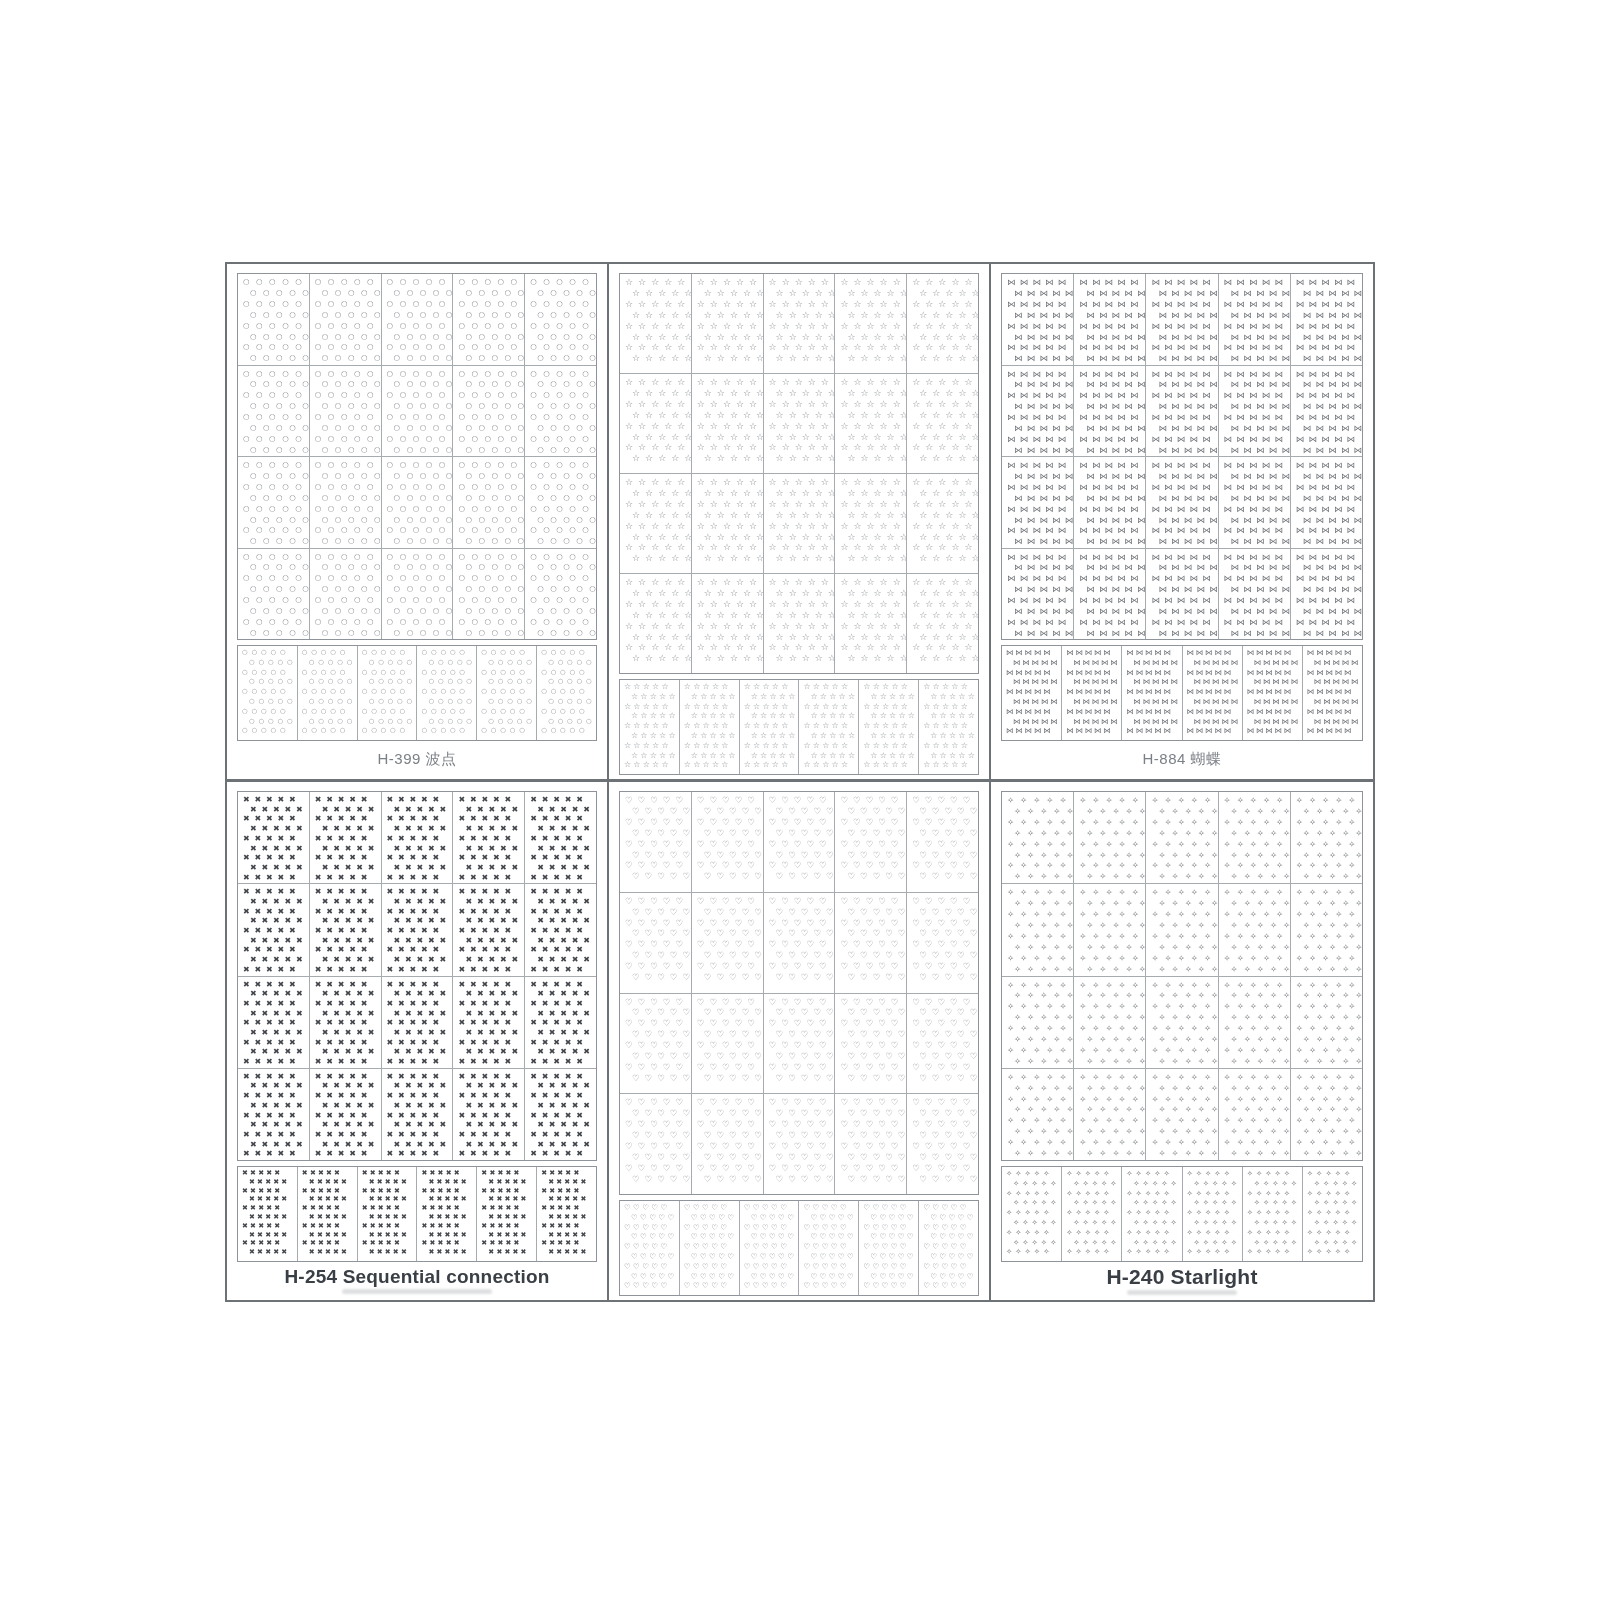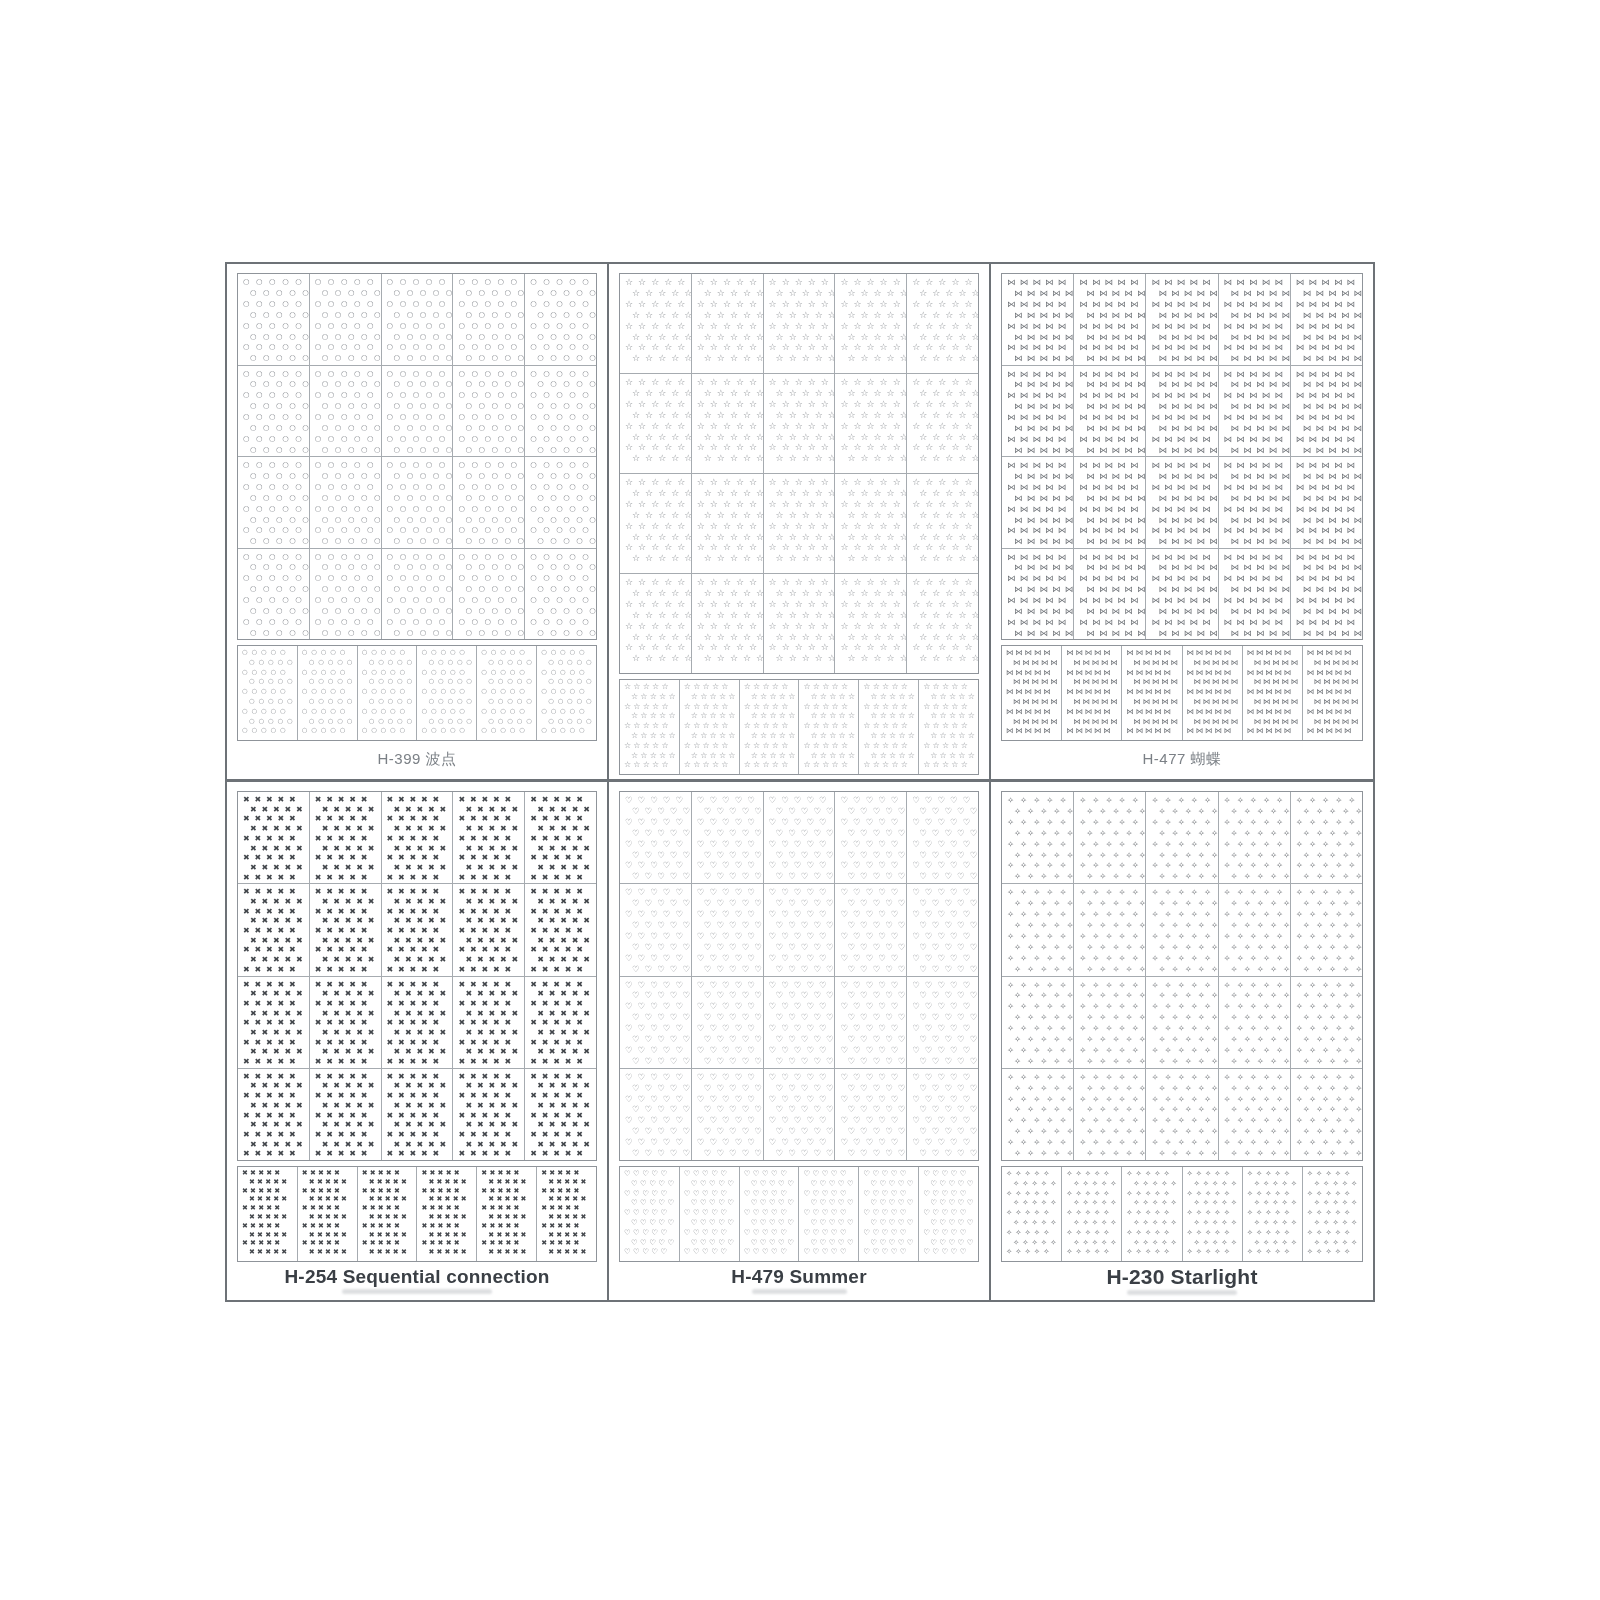--- a/index.html
+++ b/index.html
@@ -851,21 +851,21 @@
             <div class="prow" style="font-size: 7.5px; letter-spacing: 1.8px; line-height: 9.8px; color: rgb(110, 114, 119);">⋈⋈⋈⋈⋈</div>
             <div class="prow shift" style="font-size: 7.5px; letter-spacing: 1.8px; line-height: 9.8px; color: rgb(110, 114, 119);">⋈⋈⋈⋈⋈</div>
             <div class="prow" style="font-size: 7.5px; letter-spacing: 1.8px; line-height: 9.8px; color: rgb(110, 114, 119);">⋈⋈⋈⋈⋈</div>
             <div class="prow shift" style="font-size: 7.5px; letter-spacing: 1.8px; line-height: 9.8px; color: rgb(110, 114, 119);">⋈⋈⋈⋈⋈</div>
             <div class="prow" style="font-size: 7.5px; letter-spacing: 1.8px; line-height: 9.8px; color: rgb(110, 114, 119);">⋈⋈⋈⋈⋈</div>
             <div class="prow shift" style="font-size: 7.5px; letter-spacing: 1.8px; line-height: 9.8px; color: rgb(110, 114, 119);">⋈⋈⋈⋈⋈</div>
             <div class="prow" style="font-size: 7.5px; letter-spacing: 1.8px; line-height: 9.8px; color: rgb(110, 114, 119);">⋈⋈⋈⋈⋈</div>
           </div>
         </div>
       <div class="labelwrap">
-        <span class="lab lab-reg">H-477 蝴蝶</span>
+        <span class="lab lab-reg">H-884 蝴蝶</span>
       </div>
     </section>
 
     <section class="panel r2 c1">
       <div class="cells">
           <div class="cell">
             <div class="prow" style="font-size: 8px; letter-spacing: 4.8px; line-height: 9.7px; color: rgb(67, 71, 76);">✖✖✖✖✖</div>
             <div class="prow shift" style="font-size: 8px; letter-spacing: 4.8px; line-height: 9.7px; color: rgb(67, 71, 76);">✖✖✖✖✖</div>
             <div class="prow" style="font-size: 8px; letter-spacing: 4.8px; line-height: 9.7px; color: rgb(67, 71, 76);">✖✖✖✖✖</div>
             <div class="prow shift" style="font-size: 8px; letter-spacing: 4.8px; line-height: 9.7px; color: rgb(67, 71, 76);">✖✖✖✖✖</div>
@@ -1429,24 +1429,20 @@
             <div class="prow shift" style="font-size: 7.5px; letter-spacing: 2.4px; line-height: 9.8px; color: rgb(130, 134, 139);">♡♡♡♡♡</div>
             <div class="prow" style="font-size: 7.5px; letter-spacing: 2.4px; line-height: 9.8px; color: rgb(130, 134, 139);">♡♡♡♡♡</div>
             <div class="prow shift" style="font-size: 7.5px; letter-spacing: 2.4px; line-height: 9.8px; color: rgb(130, 134, 139);">♡♡♡♡♡</div>
             <div class="prow" style="font-size: 7.5px; letter-spacing: 2.4px; line-height: 9.8px; color: rgb(130, 134, 139);">♡♡♡♡♡</div>
             <div class="prow shift" style="font-size: 7.5px; letter-spacing: 2.4px; line-height: 9.8px; color: rgb(130, 134, 139);">♡♡♡♡♡</div>
             <div class="prow" style="font-size: 7.5px; letter-spacing: 2.4px; line-height: 9.8px; color: rgb(130, 134, 139);">♡♡♡♡♡</div>
             <div class="prow shift" style="font-size: 7.5px; letter-spacing: 2.4px; line-height: 9.8px; color: rgb(130, 134, 139);">♡♡♡♡♡</div>
             <div class="prow" style="font-size: 7.5px; letter-spacing: 2.4px; line-height: 9.8px; color: rgb(130, 134, 139);">♡♡♡♡♡</div>
           </div>
         </div>
-      <div class="labelwrap">
-        <span class="lab lab-bold">H-479 Summer</span>
-        <div class="smudge" style="width:95px"></div>
-      </div>
     </section>
 
     <section class="panel r2 c3">
       <div class="cells">
           <div class="cell">
             <div class="prow" style="font-size: 8.5px; letter-spacing: 6px; line-height: 10.9px; color: rgb(95, 99, 104);">✧✧✧✧✧</div>
             <div class="prow shift" style="font-size: 8.5px; letter-spacing: 6px; line-height: 10.9px; color: rgb(95, 99, 104);">✧✧✧✧✧</div>
             <div class="prow" style="font-size: 8.5px; letter-spacing: 6px; line-height: 10.9px; color: rgb(95, 99, 104);">✧✧✧✧✧</div>
             <div class="prow shift" style="font-size: 8.5px; letter-spacing: 6px; line-height: 10.9px; color: rgb(95, 99, 104);">✧✧✧✧✧</div>
             <div class="prow" style="font-size: 8.5px; letter-spacing: 6px; line-height: 10.9px; color: rgb(95, 99, 104);">✧✧✧✧✧</div>
@@ -1707,19 +1703,19 @@
             <div class="prow" style="font-size: 7.5px; letter-spacing: 3px; line-height: 9.8px; color: rgb(95, 99, 104);">✧✧✧✧✧</div>
             <div class="prow shift" style="font-size: 7.5px; letter-spacing: 3px; line-height: 9.8px; color: rgb(95, 99, 104);">✧✧✧✧✧</div>
             <div class="prow" style="font-size: 7.5px; letter-spacing: 3px; line-height: 9.8px; color: rgb(95, 99, 104);">✧✧✧✧✧</div>
             <div class="prow shift" style="font-size: 7.5px; letter-spacing: 3px; line-height: 9.8px; color: rgb(95, 99, 104);">✧✧✧✧✧</div>
             <div class="prow" style="font-size: 7.5px; letter-spacing: 3px; line-height: 9.8px; color: rgb(95, 99, 104);">✧✧✧✧✧</div>
             <div class="prow shift" style="font-size: 7.5px; letter-spacing: 3px; line-height: 9.8px; color: rgb(95, 99, 104);">✧✧✧✧✧</div>
             <div class="prow" style="font-size: 7.5px; letter-spacing: 3px; line-height: 9.8px; color: rgb(95, 99, 104);">✧✧✧✧✧</div>
           </div>
         </div>
       <div class="labelwrap">
-        <span class="lab lab-bold lab-xl">H-230 Starlight</span>
+        <span class="lab lab-bold lab-xl">H-240 Starlight</span>
         <div class="smudge" style="width:110px"></div>
       </div>
     </section>
 
   </div>
 </div>
 
 </body></html>

